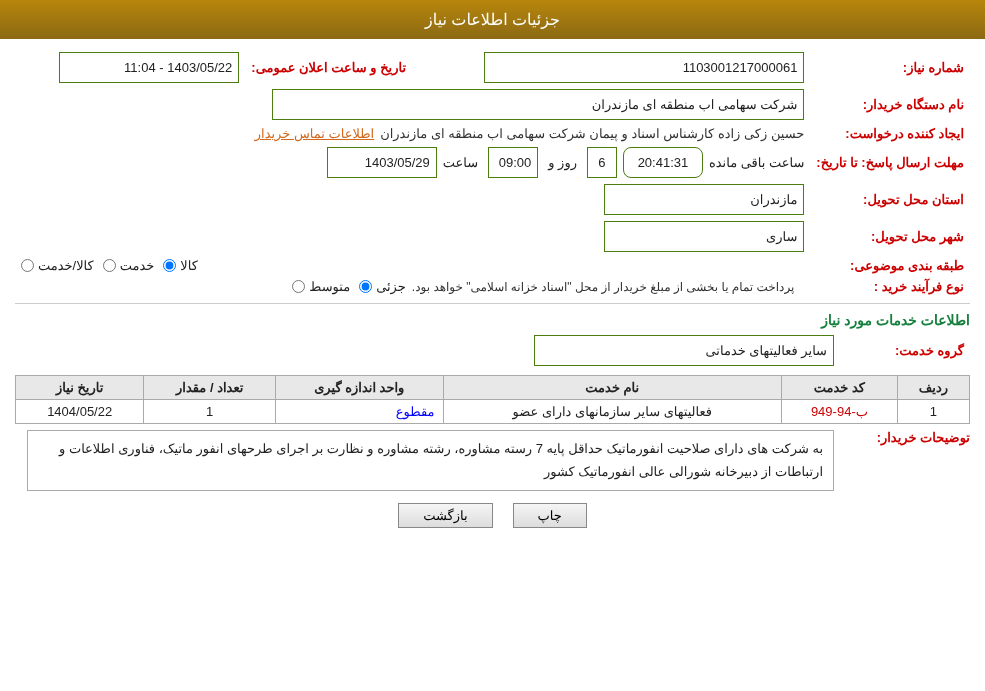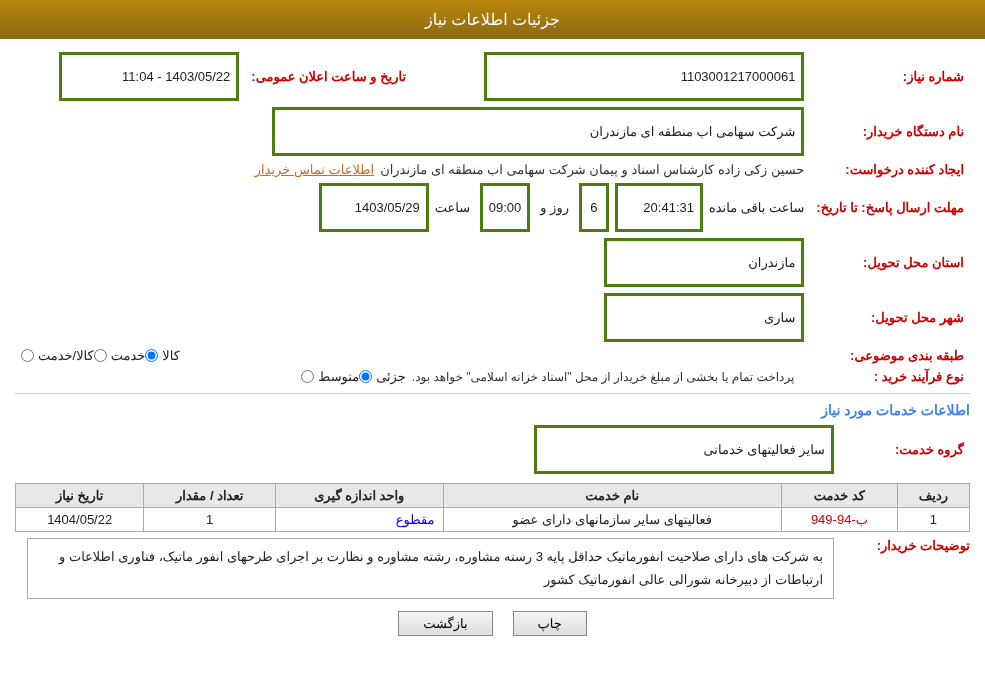--- a/index.html
+++ b/index.html
@@ -38,42 +38,42 @@
       vertical-align: middle;
     }
     .label-cell {
       color: #c00;
       font-weight: bold;
       white-space: nowrap;
       text-align: right;
       width: 130px;
     }
     .input-box {
-      border: 3px solid #4d7c0f;
+      border: 1px solid #4d7c0f;
       background: #fff;
-      padding: 14px 6px;
+      padding: 7px 6px;
       min-height: 22px;
       display: inline-block;
     }
     .input-wide {
       width: 320px;
     }
     .link-orange {
       color: #d2691e;
       text-decoration: underline;
       cursor: pointer;
     }
     .row-flex {
       display: flex;
       align-items: center;
       gap: 6px;
       flex-wrap: wrap;
     }
     .section-title {
-      color: #3b82f6;
+      color: #15803d;
       font-weight: bold;
       font-size: 14px;
       margin: 8px 0 4px 0;
       text-align: right;
     }
     .desc-box {
       border: 1px solid #aaa;
       padding: 6px 10px;
       background: #fff;
       text-align: right;
@@ -124,21 +124,21 @@
       background: linear-gradient(to bottom, #f5f5f5, #ddd);
     }
     .btn-print {
       background: linear-gradient(to bottom, #f5f5f5, #ddd);
     }
     .btn-back {
       background: linear-gradient(to bottom, #f5f5f5, #ddd);
     }
     .radio-group {
       display: flex;
-      gap: 0;
+      gap: 9px;
       flex-direction: row-reverse;
     }
     .radio-item {
       display: flex;
       align-items: center;
       gap: 4px;
     }
     .divider {
       border: none;
       border-top: 1px solid #ccc;
@@ -188,21 +188,21 @@
 
       <tr>
         <td class="label-cell">مهلت ارسال پاسخ: تا تاریخ:</td>
         <td colspan="3">
           <div class="row-flex" style="flex-direction: row-reverse; justify-content: flex-end;">
             <span class="input-box" style="width:110px;">1403/05/29</span>
             <span style="margin-right:4px;">ساعت</span>
             <span class="input-box" style="width:50px;">09:00</span>
             <span style="margin: 0 4px;">روز و</span>
             <span class="input-box" style="width:30px; text-align:center;">6</span>
-            <span class="input-box" style="width:88px; ">20:41:31</span>
+            <span class="input-box" style="width:80px; text-align:center;border-radius:8px;">20:41:31</span>
             <span>ساعت باقی مانده</span>
           </div>
         </td>
       </tr>
 
       <tr>
         <td class="label-cell">استان محل تحویل:</td>
         <td colspan="3">
           <span class="input-box" style="width:200px;">مازندران</span>
         </td>
@@ -293,21 +293,21 @@
         <td>1</td>
         <td>1404/05/22</td>
       </tr>
         </tbody>
     </table>
 
     <div class="row-flex" style="align-items: flex-start; margin-bottom: 6px; padding-left: 12px;">
       <div style="min-width:130px; text-align:right;">
         <span class="label-cell">توضیحات خریدار:</span>
       </div>
-      <div class="tozihat-box" style="flex:1;">به شرکت های دارای صلاحیت انفورماتیک حداقل پایه 3 رسته مشاوره، رشته مشاوره و نظارت بر اجرای طرحهای انفور ماتیک، فناوری اطلاعات و ارتباطات از دبیرخانه شورالی عالی انفورماتیک کشور</div>
+      <div class="tozihat-box" style="flex:1;">به شرکت های دارای صلاحیت انفورماتیک حداقل پایه 7 رسته مشاوره، رشته مشاوره و نظارت بر اجرای طرحهای انفور ماتیک، فناوری اطلاعات و ارتباطات از دبیرخانه شورالی عالی انفورماتیک کشور</div>
     </div>
 
     <div class="btn-row">
       <button class="btn btn-print">چاپ</button>
       <button class="btn btn-back">بازگشت</button>
     </div>
 
   </div>
 </div>
 

